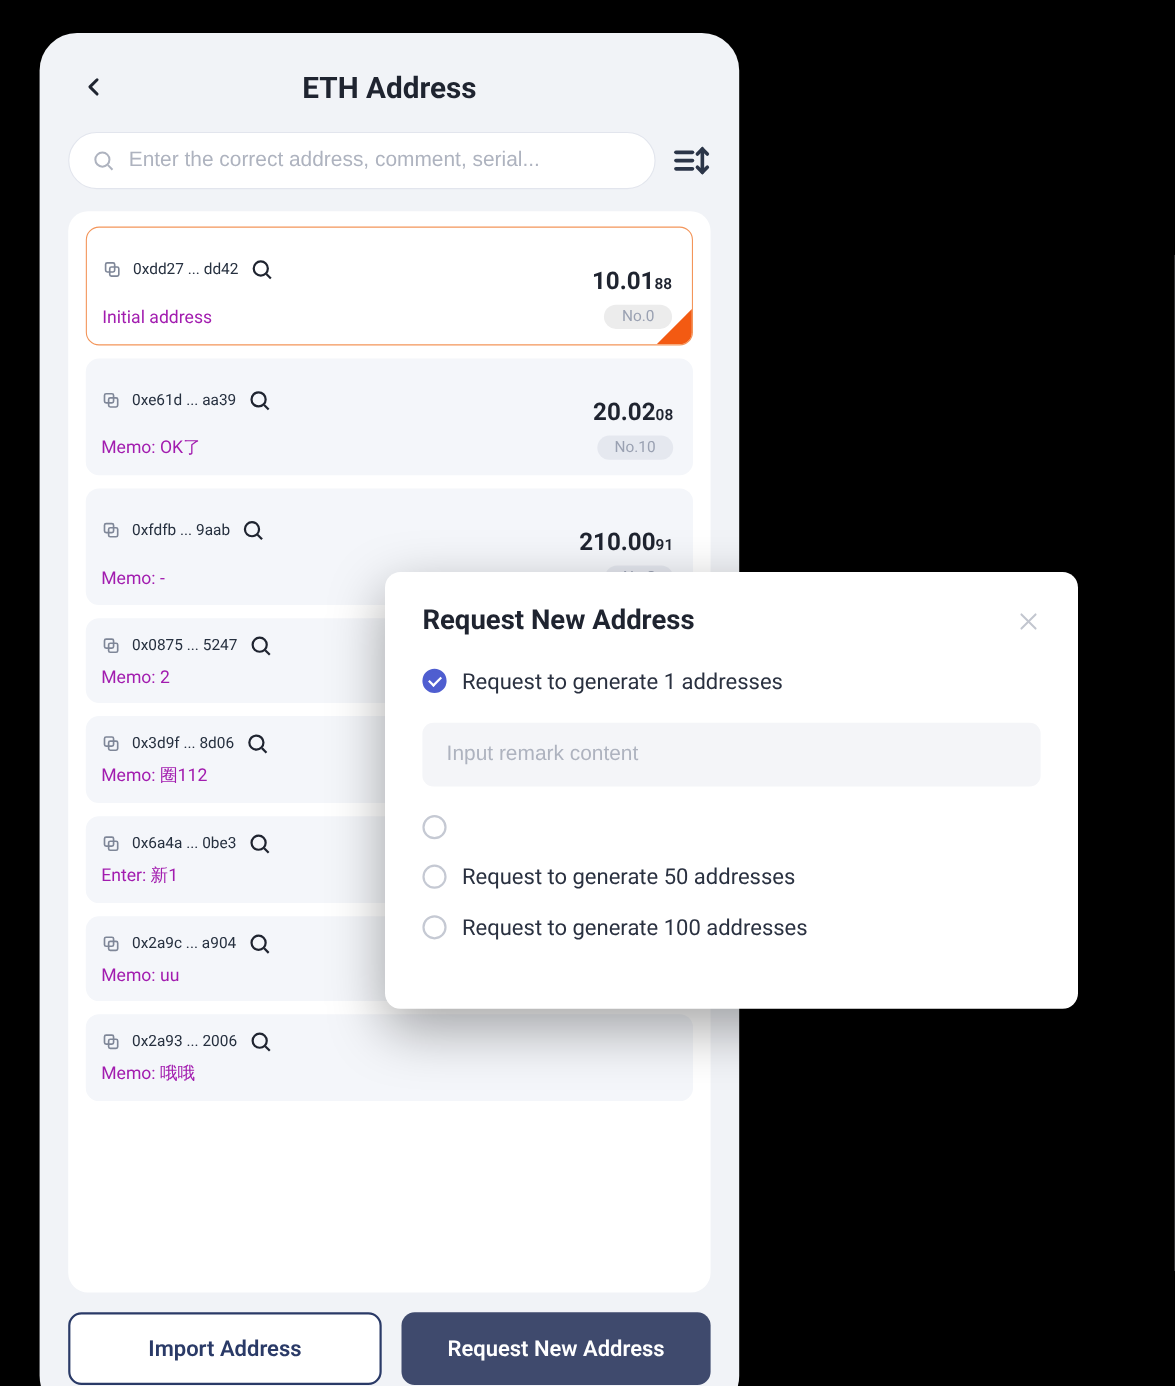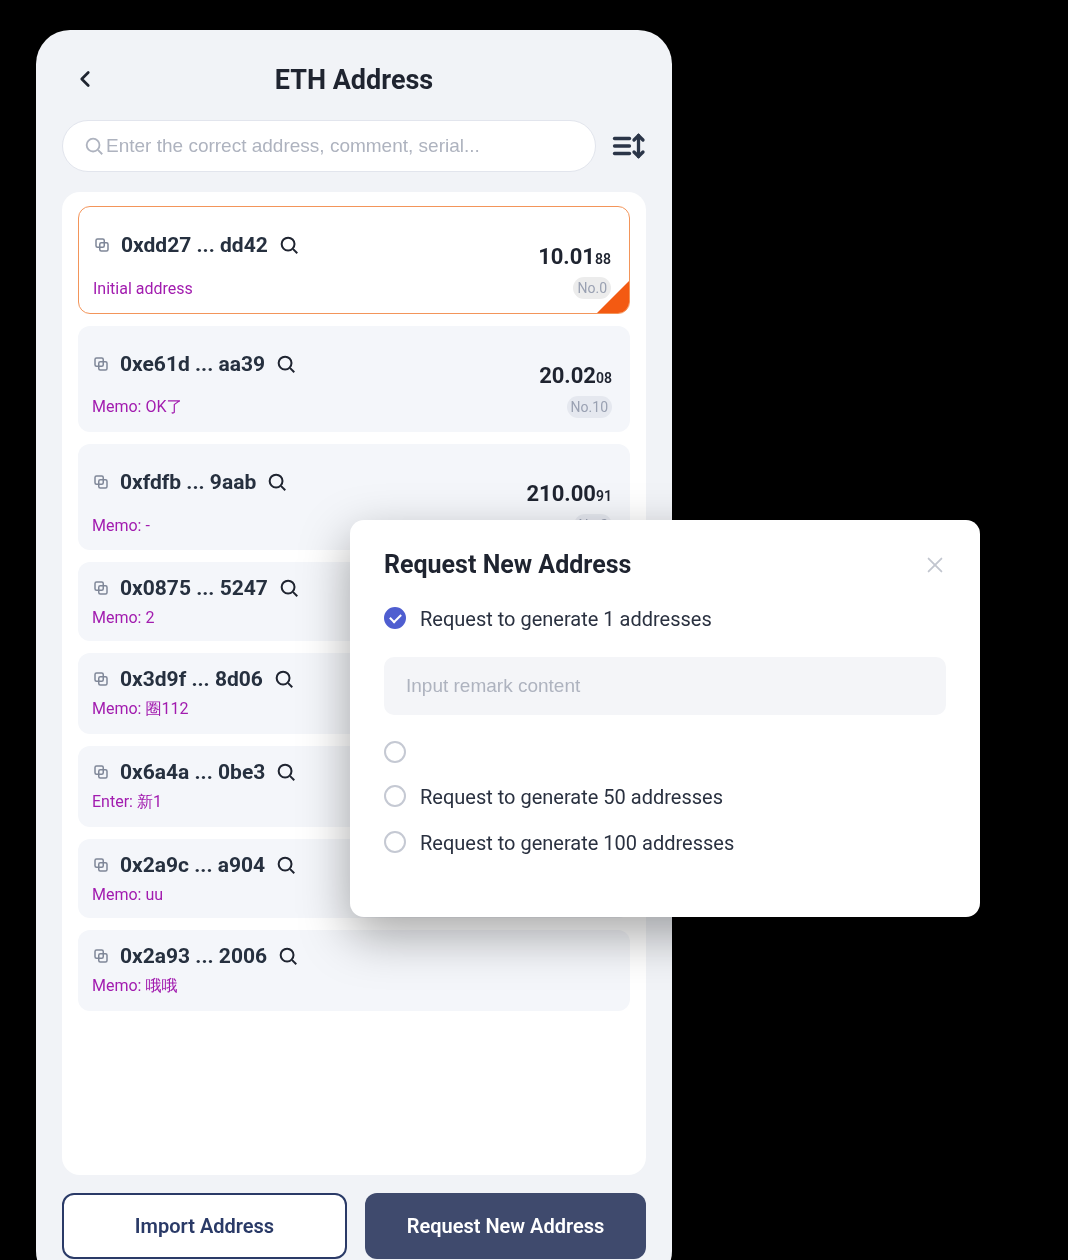--- a/index.html
+++ b/index.html
@@ -51,21 +51,21 @@
     margin-bottom: 20px;
   }
   .search-box {
     flex: 1;
     display: flex;
     align-items: center;
     background: #fff;
     border: 1px solid #e2e5ed;
     border-radius: 40px;
     padding: 14px 20px;
-    gap: 1px;
+    gap: 12px;
   }
   .search-box input {
     border: none;
     outline: none;
     font-size: 19px;
     color: #333;
     flex: 1;
     background: transparent;
   }
   .search-box input::placeholder { color: #aeb3bf; }
@@ -96,21 +96,21 @@
     width: 0; height: 0;
     border-left: 32px solid transparent;
     border-bottom: 32px solid #f35a12;
   }
   .addr-row1 {
     display: flex;
     align-items: center;
     gap: 10px;
   }
   .copy-ic { width: 18px; height: 18px; color:#7f8798; flex:none; }
-  .addr-text { font-size: 21px; font-weight: 700; color: #26303f; }
+  .addr-text { font-size: 14px; font-weight: 400; color: #26303f; }
   .mag-ic { width: 22px; height: 22px; color:#1f2430; flex:none; }
   .balance {
     margin-left: auto;
     font-size: 22px;
     font-weight: 700;
     color: #1f2430;
     display: flex;
     align-items: baseline;
     margin-top: 23px;
   }
@@ -119,21 +119,21 @@
     display: flex;
     align-items: center;
     margin-top: 8px;
   }
   .memo { font-size: 16px; color: #a21caf; }
   .nochip {
     margin-left: auto;
     background: #e5e8ef;
     color: #9aa1b2;
     font-size: 14px;
-    padding: 3px 4px;
+    padding: 3px 16px;
     border-radius: 14px;
   }
   .addr-item.selected .nochip { background:#ececec; }
   .btn-row {
     display: flex;
     gap: 18px;
     padding: 18px 0 26px 0;
     text-align: center;
   }
   .btn {
@@ -168,21 +168,21 @@
     box-shadow: 0 18px 50px rgba(0,0,0,0.35);
     padding: 30px 34px 40px 34px;
   }
   .modal-hdr {
     display:flex; align-items:center; justify-content:space-between;
     margin-bottom: 28px;
   }
   .modal-title { font-size: 25px; font-weight: 700; color:#1f2430; }
   .close-ic { width:22px; height:22px; color:#c2c6cf; cursor:pointer; }
   .opt {
-    display:flex; align-items:flex-start; gap:14px;
+    display:flex; align-items:center; gap:14px;
     margin-bottom: 22px;
     cursor:pointer;
   }
   .radio {
     width:22px; height:22px; border-radius:50%;
     border:2px solid #c5c9d3; flex:none;
     display:flex; align-items:center; justify-content:center;
   }
   .radio.checked { background:#4f5ed0; border-color:#4f5ed0; }
   .radio.checked::after {

